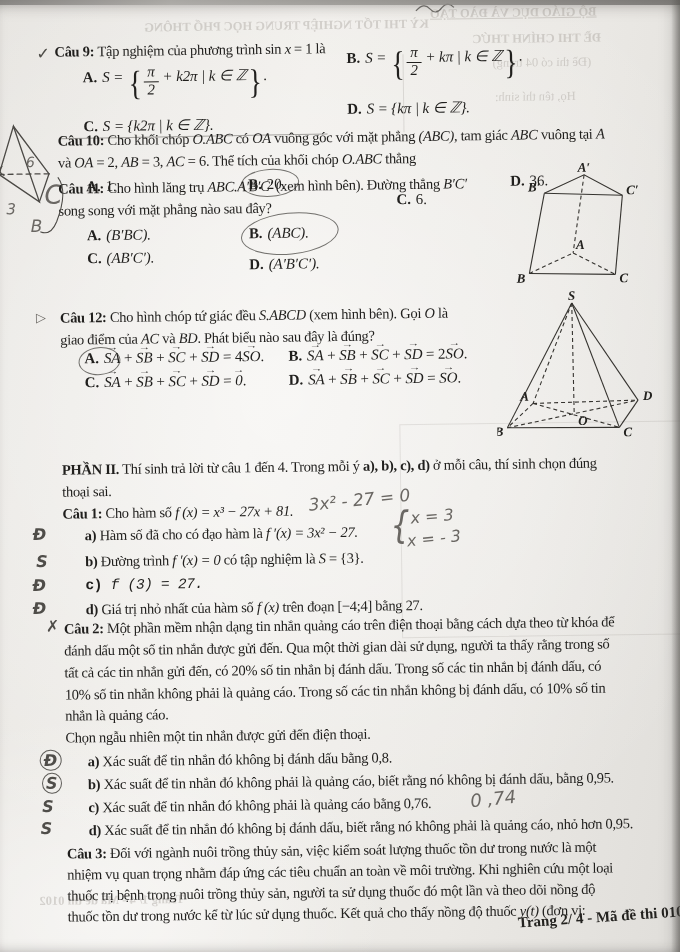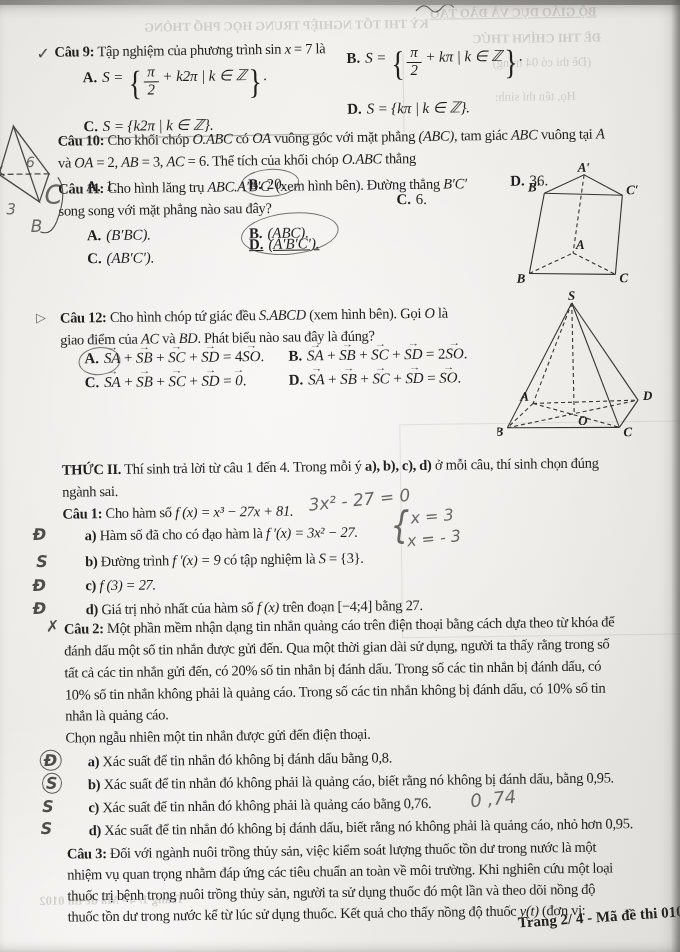--- a/index.html
+++ b/index.html
@@ -64,21 +64,21 @@
   <div class="bleed" style="left:436px;top:8px;text-decoration:underline;">BỘ GIÁO DỤC VÀ ĐÀO TẠO</div>
   <div class="bleed" style="left:150px;top:18px;">KỲ THI TỐT NGHIỆP TRUNG HỌC PHỔ THÔNG</div>
   <div class="bleed" style="left:478px;top:34px;">ĐỀ THI CHÍNH THỨC</div>
   <div class="bleed" style="left:498px;top:58px;font-weight:400;">(Đề thi có 04 trang)</div>
   <div class="bleed" style="left:500px;top:92px;font-weight:400;">Họ, tên thí sinh:</div>
   <div class="bleed" style="left:34px;top:890px;">Trang 1/ 4 - Mã đề thi 0102</div>
   <div class="bleed-box" style="left:400px;top:425px;width:296px;height:212px;"></div>
   <div class="bleed-vline" style="left:408px;top:55px;height:78px;"></div>
 
   <div class="abs hw hw-mark" style="left:42px;top:40px;">✓</div>
-  <div class="abs pt tight" style="left:60px;top:40px;"><span class="r-b">Câu 9: </span><span class="r-n">Tập nghiệm của phương trình sin </span><span class="r-i">x</span><span class="r-n"> = 7 là</span></div>
+  <div class="abs pt tight" style="left:60px;top:40px;"><span class="r-b">Câu 9: </span><span class="r-n">Tập nghiệm của phương trình sin </span><span class="r-i">x</span><span class="r-n"> = 1 là</span></div>
 
   <div class="abs pt opt" style="left:352px;top:46px;">
     <b class="olbl">B.</b><i class="mi">S =</i>
     <span class="brace">{</span><span class="frac"><span class="fn">π</span><span class="fd">2</span></span><i class="mi"> + kπ | k ∈ ℤ</i><span class="brace">}</span><span>.</span>
   </div>
 
   <div class="abs pt opt" style="left:88px;top:62px;">
     <b class="olbl">A.</b><i class="mi">S =</i>
     <span class="brace">{</span><span class="frac"><span class="fn">π</span><span class="fd">2</span></span><i class="mi"> + k2π | k ∈ ℤ</i><span class="brace">}</span><span>.</span>
   </div>
@@ -98,21 +98,21 @@
   <div class="abs pt opt" style="left:400px;top:172px;margin-top:17px;"><b class="olbl">C.</b><span>6.</span></div>
   <div class="abs pt opt" style="left:514px;top:172px;"><b class="olbl">D.</b><span>36.</span></div>
   <div class="pen-circle" style="left:245px;top:168px;width:56px;height:26px;transform:rotate(-3deg);"></div>
 
   <div class="abs hw hw-note" style="left:48px;top:176px;font-size:26px;">C</div>
   <div class="abs pt tight" style="left:62px;top:177px;"><span class="r-b">Câu 11: </span><span class="r-n">Cho hình lăng trụ </span><span class="r-i">ABC.A′B′C′</span><span class="r-n"> (xem hình bên). Đường thẳng </span><span class="r-i">B′C′</span></div>
   <div class="abs pt tight" style="left:62px;top:199px;">song song với mặt phẳng nào sau đây?</div>
   <div class="abs pt opt" style="left:90px;top:221px;"><b class="olbl">A.</b><i class="mi">(B′BC).</i></div>
   <div class="abs pt opt" style="left:252px;top:221px;"><b class="olbl">B.</b><i class="mi">(ABC).</i></div>
   <div class="abs pt opt" style="left:90px;top:244px;"><b class="olbl">C.</b><i class="mi">(AB′C′).</i></div>
-  <div class="abs pt opt" style="left:252px;top:232px;text-decoration:underline;"><b class="olbl">D.</b><i class="mi">(A′B′C′).</i></div>
+  <div class="abs pt opt" style="left:252px;top:252px;"><b class="olbl">D.</b><i class="mi">(A′B′C′).</i></div>
   <div class="pen-circle" style="left:244px;top:212px;width:96px;height:40px;transform:rotate(-5deg);"></div>
 
   <svg class="abs" style="left:518px;top:166px;" width="124" height="124" viewBox="0 0 124 124">
     <g stroke="#35332f" stroke-width="1.1" fill="none">
       <path d="M30,30 L70,12 L108,33"></path>
       <path d="M30,30 L108,33"></path>
       <path d="M30,30 L14,110"></path>
       <path d="M108,33 L100,112"></path>
       <path d="M14,110 L100,112"></path>
       <path d="M70,12 L58,90" stroke-dasharray="4 3"></path>
@@ -151,35 +151,35 @@
       <path d="M76,12 L77,124" stroke-dasharray="4 3"></path>
     </g>
     <text x="76" y="9" text-anchor="middle" font-weight="bold">S</text>
     <text x="32" y="109" text-anchor="end" font-weight="bold">A</text>
     <text x="6" y="144" text-anchor="end" font-weight="bold">B</text>
     <text x="126" y="146" font-weight="bold">C</text>
     <text x="146" y="110" font-weight="bold">D</text>
     <text x="81" y="134" font-weight="bold">O</text>
   </svg>
 
-  <div class="abs pt tight" style="left:62px;top:458px;"><span class="r-b">THỨC II.</span><span class="r-n"> Thí sinh trả lời từ câu 1 đến 4. Trong mỗi ý </span><span class="r-b">a), b), c), d)</span><span class="r-n"> ở mỗi câu, thí sinh chọn đúng</span></div>
-  <div class="abs pt tight" style="left:62px;top:480px;">ngành sai.</div>
+  <div class="abs pt tight" style="left:62px;top:458px;"><span class="r-b">PHẦN II.</span><span class="r-n"> Thí sinh trả lời từ câu 1 đến 4. Trong mỗi ý </span><span class="r-b">a), b), c), d)</span><span class="r-n"> ở mỗi câu, thí sinh chọn đúng</span></div>
+  <div class="abs pt tight" style="left:62px;top:480px;">thoại sai.</div>
 
   <div class="abs pt tight" style="left:62px;top:502px;"><span class="r-b">Câu 1: </span><span class="r-n">Cho hàm số </span><span class="r-i">f (x) = x³ − 27x + 81.</span></div>
   <div class="abs hw hw-note" style="left:308px;top:490px;transform:rotate(-5deg);font-size:17px;">3x² - 27  = 0</div>
   <div class="abs hw hw-note" style="left:390px;top:508px;font-size:30px;transform:scaleY(1.25);">{</div>
   <div class="abs hw hw-note" style="left:410px;top:508px;transform:rotate(-4deg);">x = 3</div>
   <div class="abs hw hw-note" style="left:406px;top:530px;transform:rotate(-5deg);">x = - 3</div>
 
   <div class="abs hw hw-mark" style="left:32px;top:521px;">Đ</div>
   <div class="abs pt tight" style="left:84px;top:524px;"><span class="r-b">a) </span><span class="r-n">Hàm số đã cho có đạo hàm là </span><span class="r-i">f ′(x) = 3x² − 27.</span></div>
   <div class="abs hw hw-mark" style="left:35px;top:548px;">S</div>
-  <div class="abs pt tight" style="left:84px;top:550px;"><span class="r-b">b) </span><span class="r-n">Đường trình </span><span class="r-i">f ′(x) = 9</span><span class="r-n"> có tập nghiệm là </span><span class="r-i">S</span><span class="r-n"> = {3}.</span></div>
+  <div class="abs pt tight" style="left:84px;top:550px;"><span class="r-b">b) </span><span class="r-n">Đường trình </span><span class="r-i">f ′(x) = 0</span><span class="r-n"> có tập nghiệm là </span><span class="r-i">S</span><span class="r-n"> = {3}.</span></div>
   <div class="abs hw hw-mark" style="left:31px;top:572px;">Đ</div>
-  <div class="abs pt tight" style="left:84px;top:574px;"><span class="r-b">c) </span><span class="r-i">f (3) = 27.</span></div>
+  <div class="abs pt tight" style="left:84px;top:574px;font-family:Liberation Mono, monospace;"><span class="r-b">c) </span><span class="r-i">f (3) = 27.</span></div>
   <div class="abs hw hw-mark" style="left:31px;top:595px;">Đ</div>
   <div class="abs pt tight" style="left:84px;top:598px;"><span class="r-b">d) </span><span class="r-n">Giá trị nhỏ nhất của hàm số </span><span class="r-i">f (x)</span><span class="r-n"> trên đoạn [−4;4] bằng 27.</span></div>
 
   <div class="abs hw hw-mark" style="left:44px;top:613px;">✗</div>
   <div class="abs pt tight" style="left:62px;top:617px;"><span class="r-b">Câu 2: </span><span class="r-n">Một phần mềm nhận dạng tin nhắn quảng cáo trên điện thoại bằng cách dựa theo từ khóa để</span></div>
   <div class="abs pt tight" style="left:62px;top:639px;">đánh dấu một số tin nhắn được gửi đến. Qua một thời gian dài sử dụng, người ta thấy rằng trong số</div>
   <div class="abs pt tight" style="left:62px;top:661px;">tất cả các tin nhắn gửi đến, có 20% số tin nhắn bị đánh dấu. Trong số các tin nhắn bị đánh dấu, có</div>
   <div class="abs pt tight" style="left:62px;top:683px;">10% số tin nhắn không phải là quảng cáo. Trong số các tin nhắn không bị đánh dấu, có 10% số tin</div>
   <div class="abs pt tight" style="left:62px;top:704px;">nhắn là quảng cáo.</div>
   <div class="abs pt tight" style="left:62px;top:726px;">Chọn ngẫu nhiên một tin nhắn được gửi đến điện thoại.</div>

